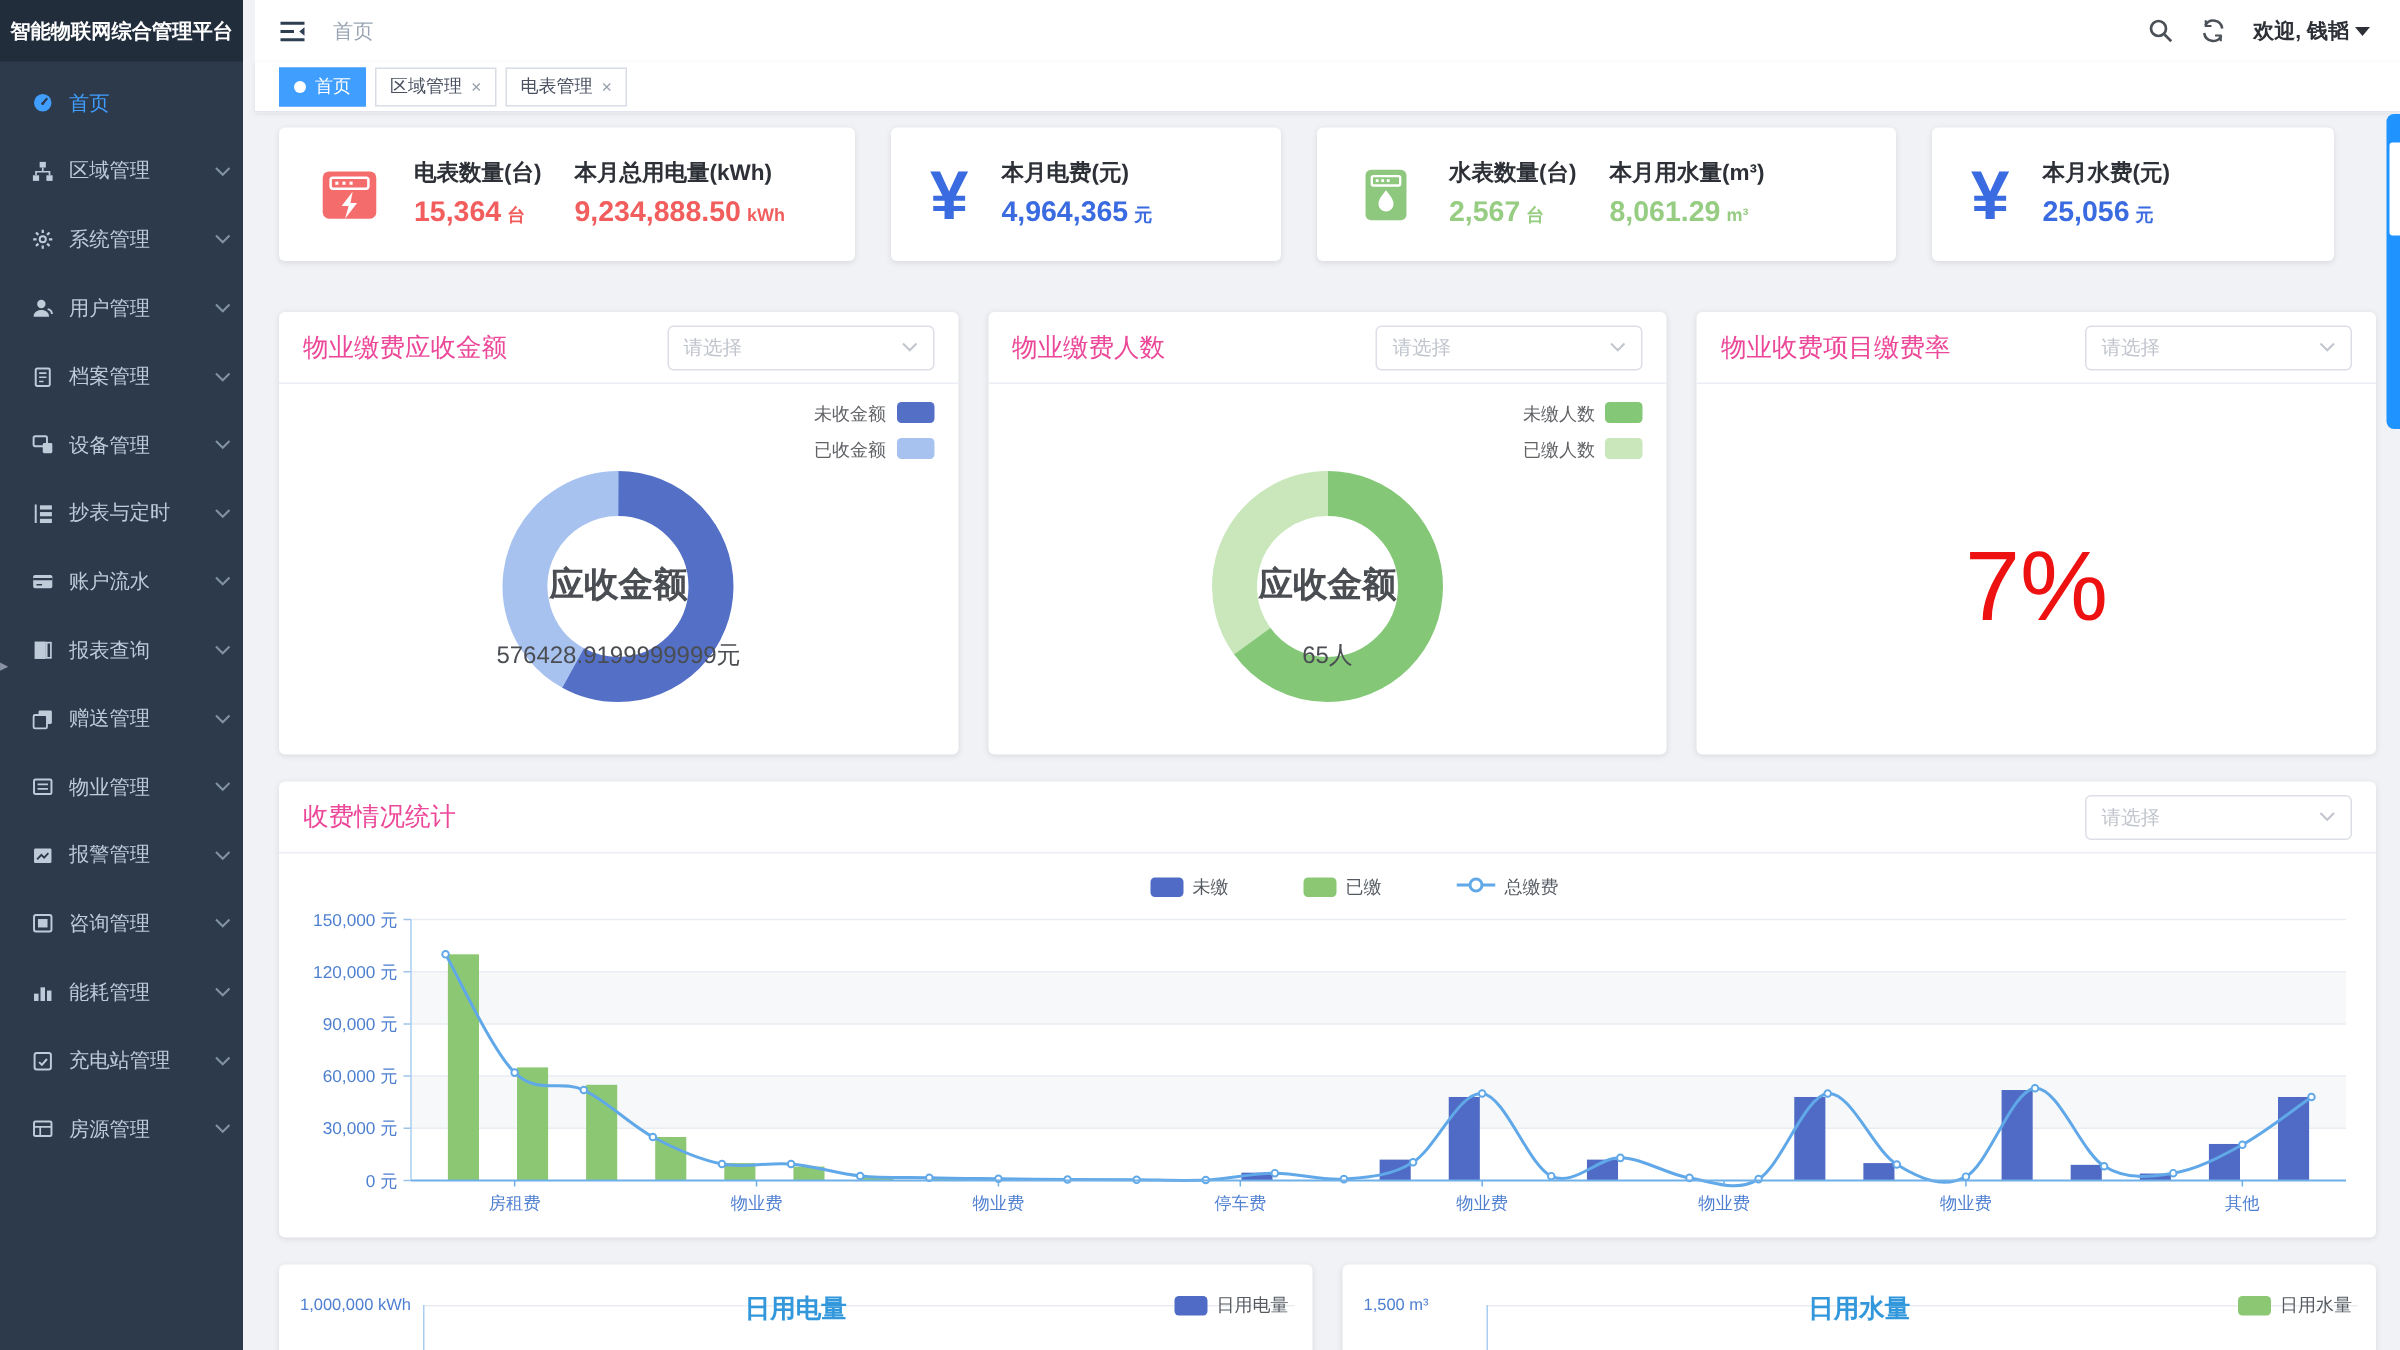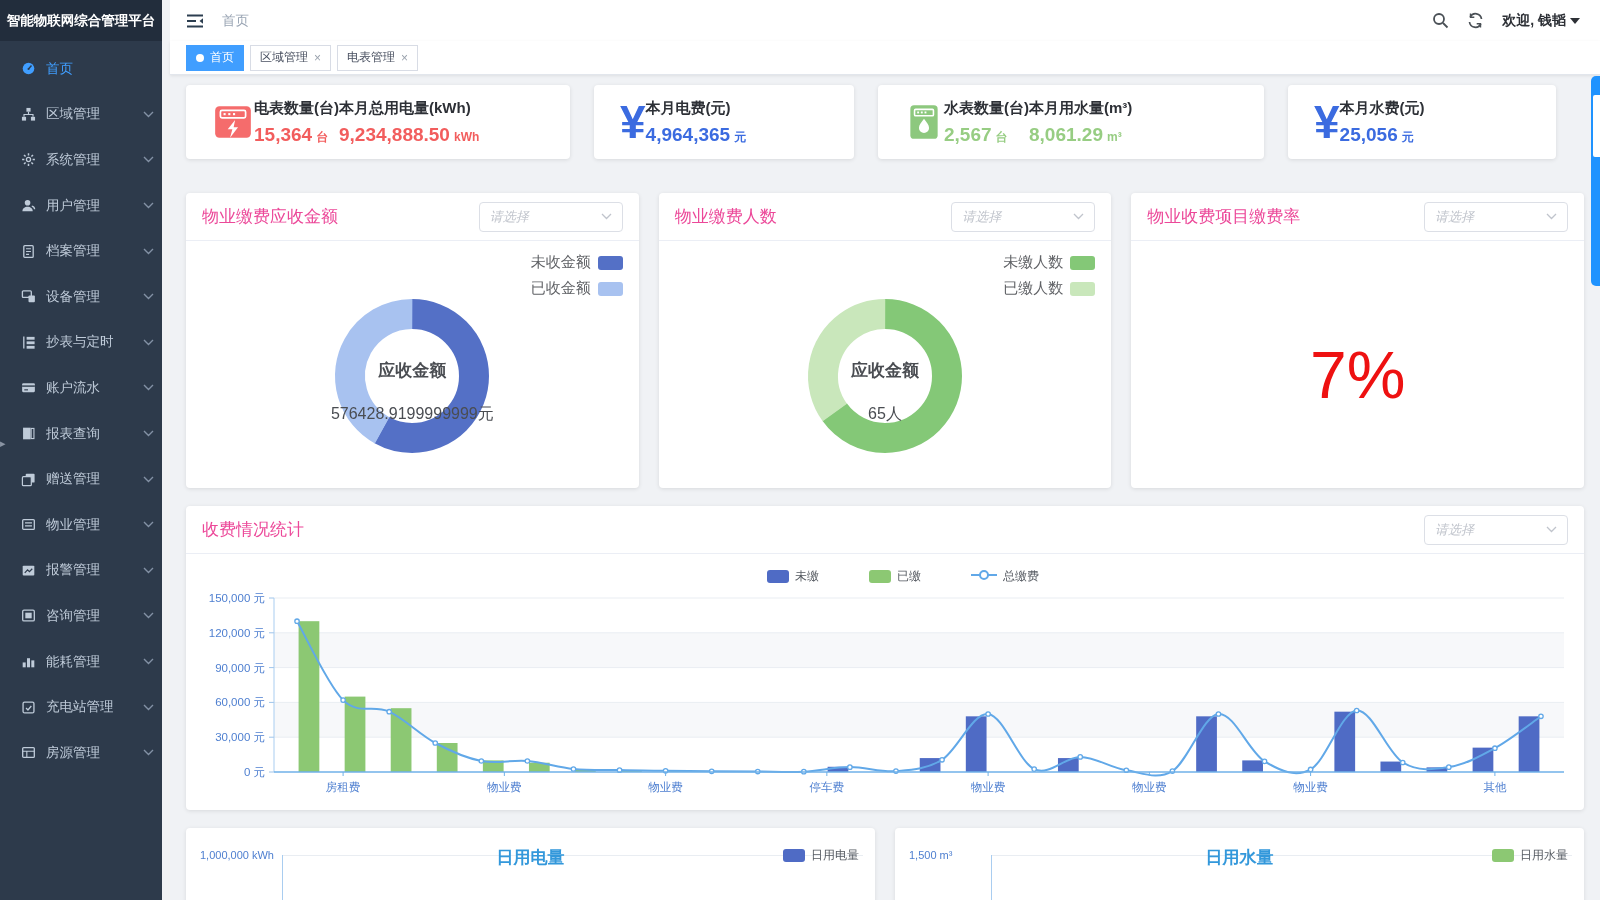--- a/index.html
+++ b/index.html
@@ -27,48 +27,48 @@
   .welcome { font-size:14px; color:#2d3036; font-weight:bold; display:flex; align-items:center; gap:4px; cursor:pointer; }
   .tabbar { height:34px; background:#fff; border-bottom:1px solid #e2e6ec; box-shadow:0 1px 3px rgba(0,0,0,.08); display:flex; align-items:center; gap:6px; padding:0 16px; position:relative; z-index:5; }
   .tab { height:26px; display:inline-flex; align-items:center; padding:0 9px; border:1px solid #d8dce5; background:#fff; color:#495060; font-size:12px; cursor:pointer; gap:6px; }
   .tab.active { background:#409eff; border-color:#409eff; color:#fff; }
   .tabdot { width:8px; height:8px; border-radius:50%; background:#fff; }
   .tabx { font-size:12px; color:#9aa2ad; line-height:1; }
 
   
   .content { position:absolute; left:170px; top:76px; right:0; bottom:0; padding:9px 16px; overflow:hidden; }
   .cards-row { display:flex; gap:24px; margin-bottom:34px; }
-  .card { background:#fff; border-radius:4px; box-shadow:0 1px 4px rgba(0,0,0,.1); height:74px; display:flex; align-items:center; padding:0 10px 0 26px; }
+  .card { background:#fff; border-radius:4px; box-shadow:0 1px 4px rgba(0,0,0,.1); height:89px; display:flex; align-items:center; padding:0 10px 0 26px; gap:22px; }
   .card-icon { flex:none; display:flex; align-items:center; justify-content:center; }
   .yuan { font-size:46px; font-weight:bold; color:#3b6be0; line-height:1; }
   .metric { display:flex; flex-direction:column; gap:6px; }
   .metric-label { font-size:15px; font-weight:bold; color:#2d3036; white-space:nowrap; }
   .metric-vrow { white-space:nowrap; }
   .metric-value { font-size:19px; font-weight:bold; }
   .metric-unit { font-size:12px; font-weight:bold; margin-left:4px; }
 
   .row { display:flex; gap:20px; margin-bottom:18px; }
   .panel { background:#fff; border-radius:4px; box-shadow:0 1px 4px rgba(0,0,0,.1); flex:1; position:relative; }
   .phead { height:48px; display:flex; align-items:center; justify-content:space-between; padding:0 16px; border-bottom:1px solid #ebeef5; }
   .ptitle { font-size:17px; color:#ec4899; }
-  .sel { width:144px; height:30px; border:1px solid #dcdfe6; border-radius:4px; display:flex; align-items:center; justify-content:space-between; padding:0 10px; cursor:pointer; background:#fff;font-style:italic; }
+  .sel { width:178px; height:30px; border:1px solid #dcdfe6; border-radius:4px; display:flex; align-items:center; justify-content:space-between; padding:0 10px; cursor:pointer; background:#fff; }
   .sel-ph { font-size:13px; color:#c0c4cc; }
   .sel-chev { color:#c0c4cc; display:inline-flex; }
   .pbody { position:relative; }
 
   .row2 .panel { height:295px; }
   .row3 .panel { height:304px; }
   .row4 .panel { height:120px; }
 
   .dlegend { position:absolute; top:12px; right:16px; display:flex; flex-direction:column; gap:7px; align-items:flex-end; z-index:2; }
-  .dlegend-row { display:flex; align-items:center; gap:7px; font-size:15px; color:#606266; cursor:pointer; }
+  .dlegend-row { display:flex; gap:7px; font-size:12px; color:#606266; cursor:pointer; }
   .lg-sq { width:25px; height:14px; border-radius:3px; }
   .donut-wrap { position:absolute; left:0; right:0; top:50px; display:flex; justify-content:center; }
   .donut-center { position:absolute; left:0; right:0; text-align:center; color:#4a4d52; }
-  .donut-center .l1 { font-size:17px; font-weight:bold; }
+  .donut-center .l1 { font-size:23px; font-weight:bold; }
   .donut-center .l2 { font-size:16px; margin-top:22px; white-space:nowrap; }
   .rate-big { position:absolute; left:0; right:0; top:96px; text-align:center; font-size:66px; color:#ee1111; }
 
   .clegend { height:34px; display:flex; align-items:center; justify-content:center; gap:14px; padding-top:10px; }
   .clegend-item { display:flex; align-items:center; gap:6px; font-size:12px; color:#555a61; cursor:pointer;margin-left:36px; }
   .lg-bar { width:22px; height:13px; border-radius:3px; }
 
   .partial-title { position:absolute; top:18px; left:0; right:0; text-align:center; font-size:17px; font-weight:bold; color:#3398db; }
   .partial-tick { position:absolute; top:21px; left:14px; font-size:11px; color:#4e7fd0; }
   .partial-legend { position:absolute; top:19px; right:16px; display:flex; align-items:center; gap:6px; font-size:12px; color:#555a61; }

